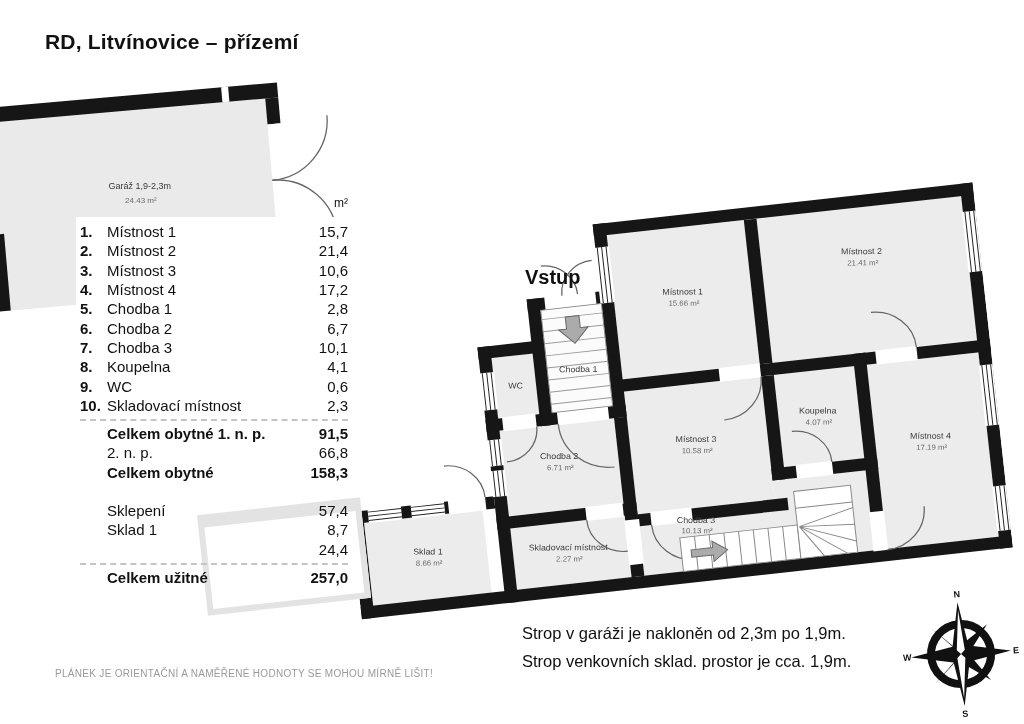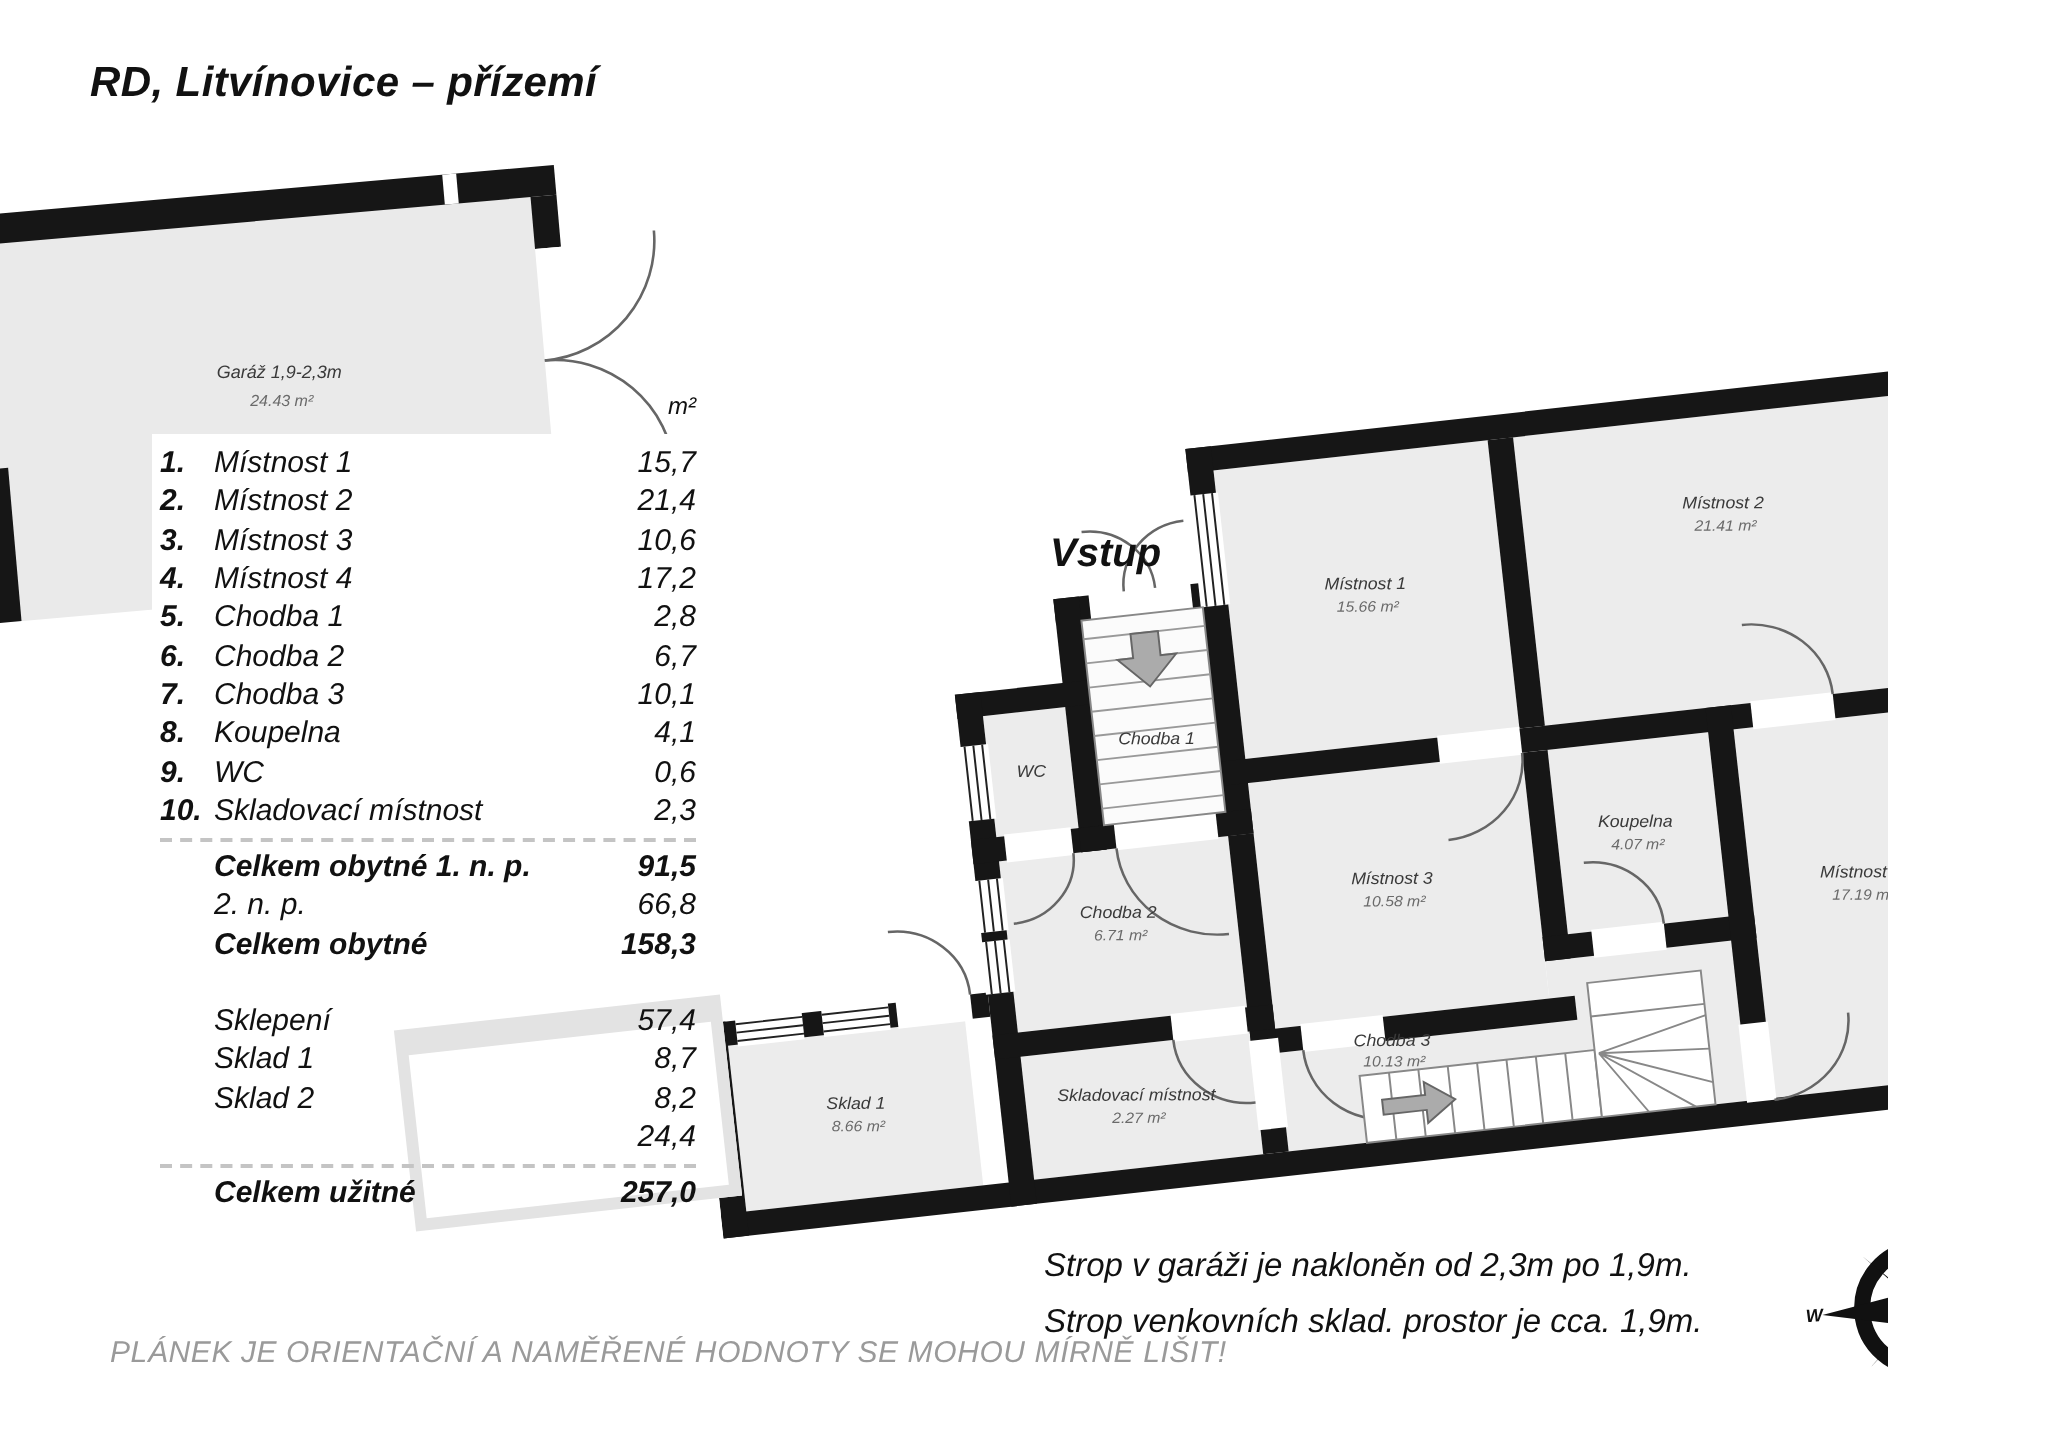--- a/index.html
+++ b/index.html
@@ -1,17 +1,17 @@
 <!DOCTYPE html>
 <html><head>
 <meta charset="utf-8">
 <style>
   html,body{margin:0;padding:0;background:#fff;}
-  .page{position:relative;width:944px;height:724px;background:#fff;overflow:hidden;
-        font-family:"Liberation Sans", sans-serif;color:#111;font-style:italic;}
+  .page{position:relative;width:1024px;height:724px;background:#fff;overflow:hidden;
+        font-family:"Liberation Sans", sans-serif;color:#111;}
   .title{position:absolute;left:45px;top:30px;font-size:21px;font-weight:700;letter-spacing:.2px;}
   
   .garage-wrap{position:absolute;left:-10px;top:84px;width:365px;height:215px;
                transform:rotate(-5deg);z-index:1;}
   
   .plan-wrap{position:absolute;left:338px;top:166px;width:655px;height:440px;
              transform:rotate(-6.3deg);z-index:1;}
   .vstup{position:absolute;left:525px;top:266px;font-size:20px;font-weight:700;z-index:6;}
   
   .legend-bg{position:absolute;left:76px;top:217px;width:292px;height:292px;background:#fff;z-index:2;}
@@ -21,21 +21,21 @@
   .lhead{height:20px;text-align:right;padding-bottom:6px;font-size:12px;}
   .lrow{display:flex;align-items:center;height:19.3px;}
   .lrow .no{width:27px;font-weight:700;}
   .lrow .lbl{flex:1;}
   .lrow .val{margin-left:auto;text-align:right;}
   .lrow.bold{font-weight:700;}
   .sep{border-top:2px dashed #c4c4c4;margin:4px 0 3px 0;height:0;}
   .gap{height:19px;}
   
   .notes{position:absolute;left:522px;top:620px;font-size:16.5px;line-height:27.5px;z-index:5;}
-  .disclaimer{position:absolute;left:55px;top:668px;font-size:15px;color:#9a9a9a;
+  .disclaimer{position:absolute;left:55px;top:668px;font-size:10px;color:#9a9a9a;
               letter-spacing:.3px;z-index:5;}
   .compass{position:absolute;left:903px;top:588px;width:118px;height:130px;
            transform:rotate(-4deg);z-index:5;}
   svg text{font-family:"Liberation Sans", sans-serif;}
   .rname{font-size:9px;fill:#3a3a3a;}
   .rarea{font-size:8px;fill:#6a6a6a;}
 </style>
 </head>
 <body>
 <div class="page">
@@ -288,25 +288,20 @@
         <span class="lbl">Sklepení</span>
         <span class="val">57,4</span>
       </div>
     <div class="lrow">
         <span class="no"></span>
         <span class="lbl">Sklad 1</span>
         <span class="val">8,7</span>
       </div>
     <div class="lrow">
         <span class="no"></span>
-        <span class="lbl">Sklad 2</span>
-        <span class="val">8,2</span>
-      </div>
-    <div class="lrow">
-        <span class="no"></span>
         <span class="val">24,4</span>
       </div>
     <div class="sep"></div>
     <div class="lrow bold">
         <span class="no"></span>
         <span class="lbl">Celkem užitné</span>
         <span class="val">257,0</span>
       </div>
   </div>
 

